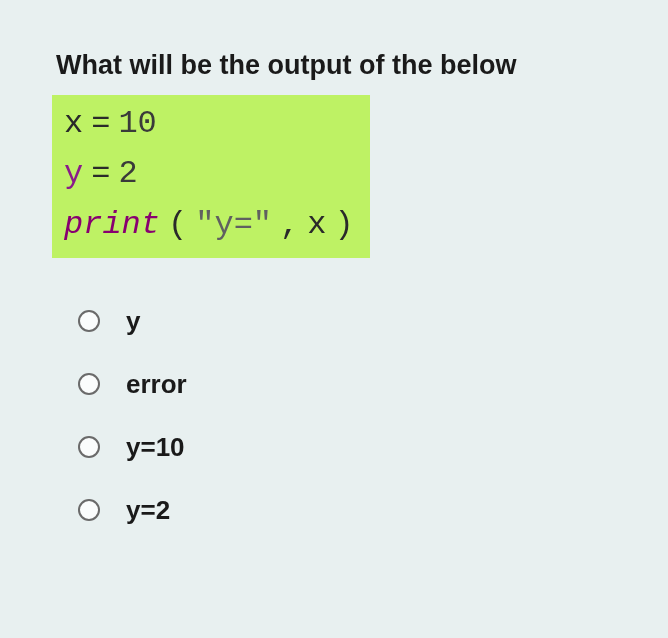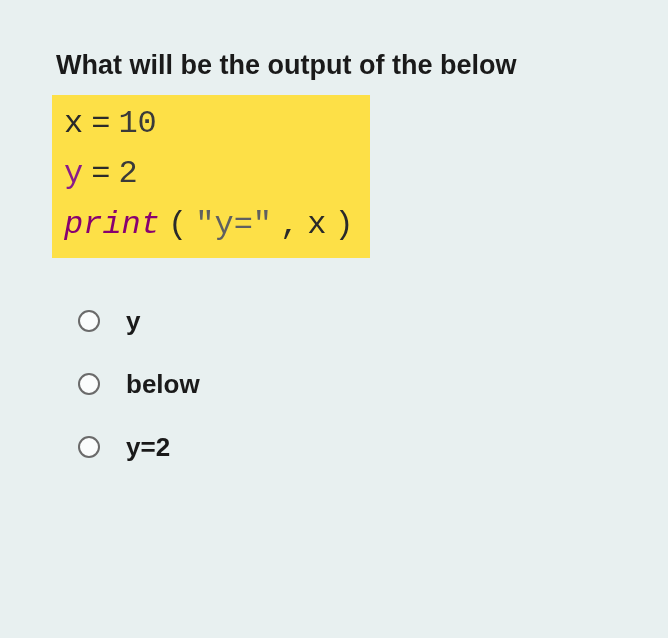--- a/index.html
+++ b/index.html
@@ -15,21 +15,21 @@
       padding: 35px 40px;
     }
     .question-text {
       font-size: 27px;
       font-weight: bold;
       color: #1a1a1a;
       line-height: 1.4;
       margin-bottom: 6px;
     }
     .code-block {
-      background: #fde047;
+      background: #bef264;
       display: inline-block;
       padding: 2px 8px 6px 4px;
       margin-bottom: 40px;
       font-family: "Courier New", Courier, monospace;
       font-size: 32px;
       line-height: 1.45;
     }
     .code-line {
       white-space: pre;
     }
@@ -81,21 +81,25 @@
   <div class="code-line"><span class="func-print">print</span><span class="paren">(</span><span class="string">"y="</span><span class="comma">,</span><span class="var-x">x</span><span class="paren">)</span></div>
 </div>
 
 <div class="options">
   <div class="option">
     <div class="radio"></div>
     <div class="option-label">y</div>
   </div>
   <div class="option">
     <div class="radio"></div>
-    <div class="option-label">below</div>
+    <div class="option-label">error</div>
+  </div>
+  <div class="option">
+    <div class="radio"></div>
+    <div class="option-label">y=10</div>
   </div>
   <div class="option">
     <div class="radio"></div>
     <div class="option-label">y=2</div>
   </div>
 </div>
 
 
 
 

